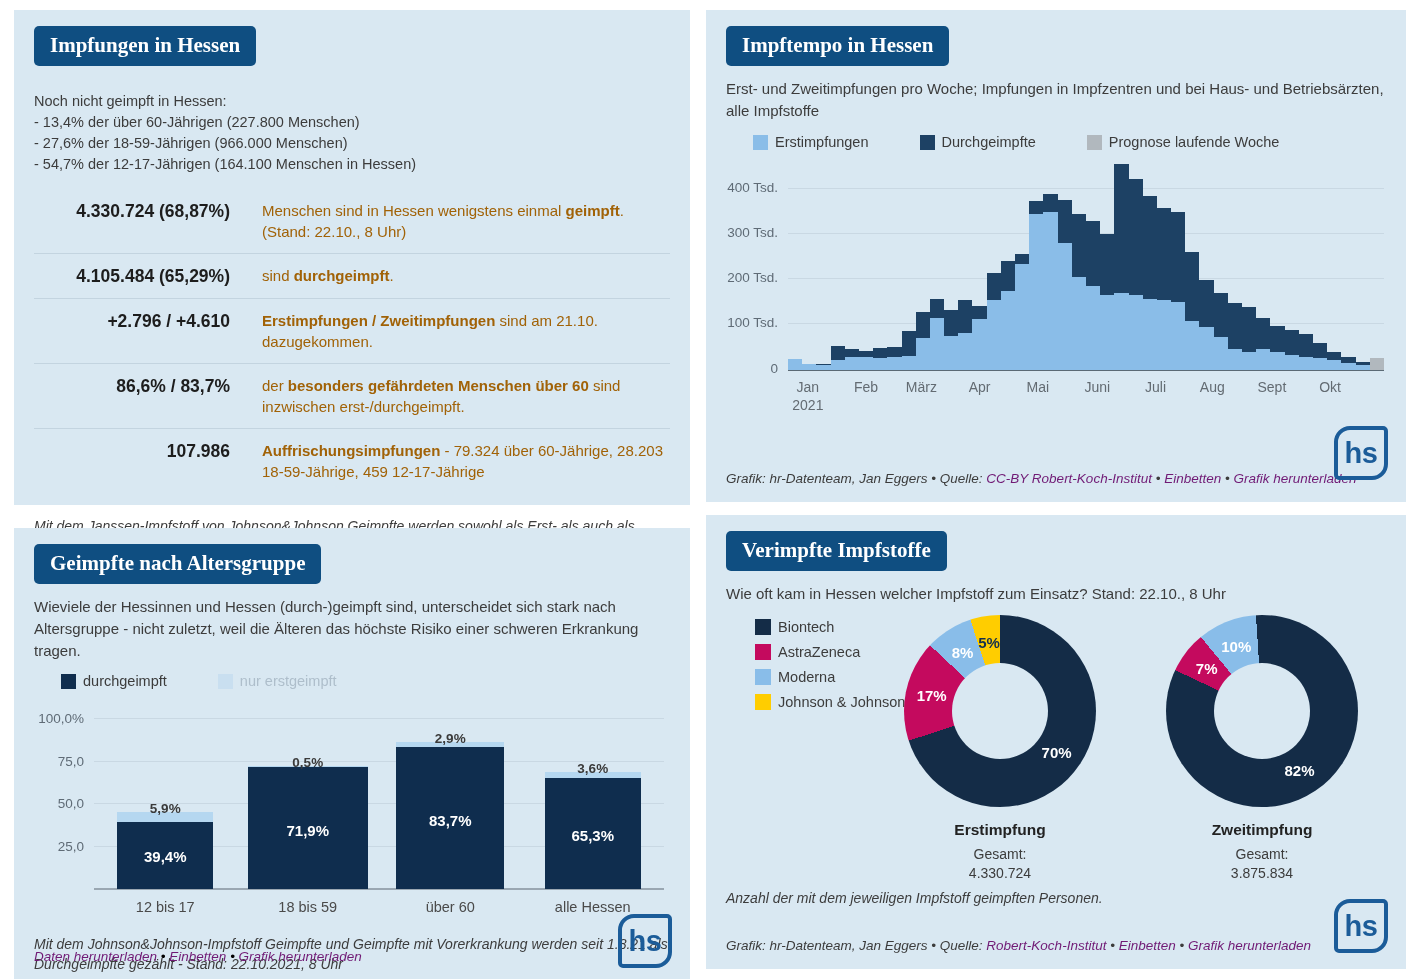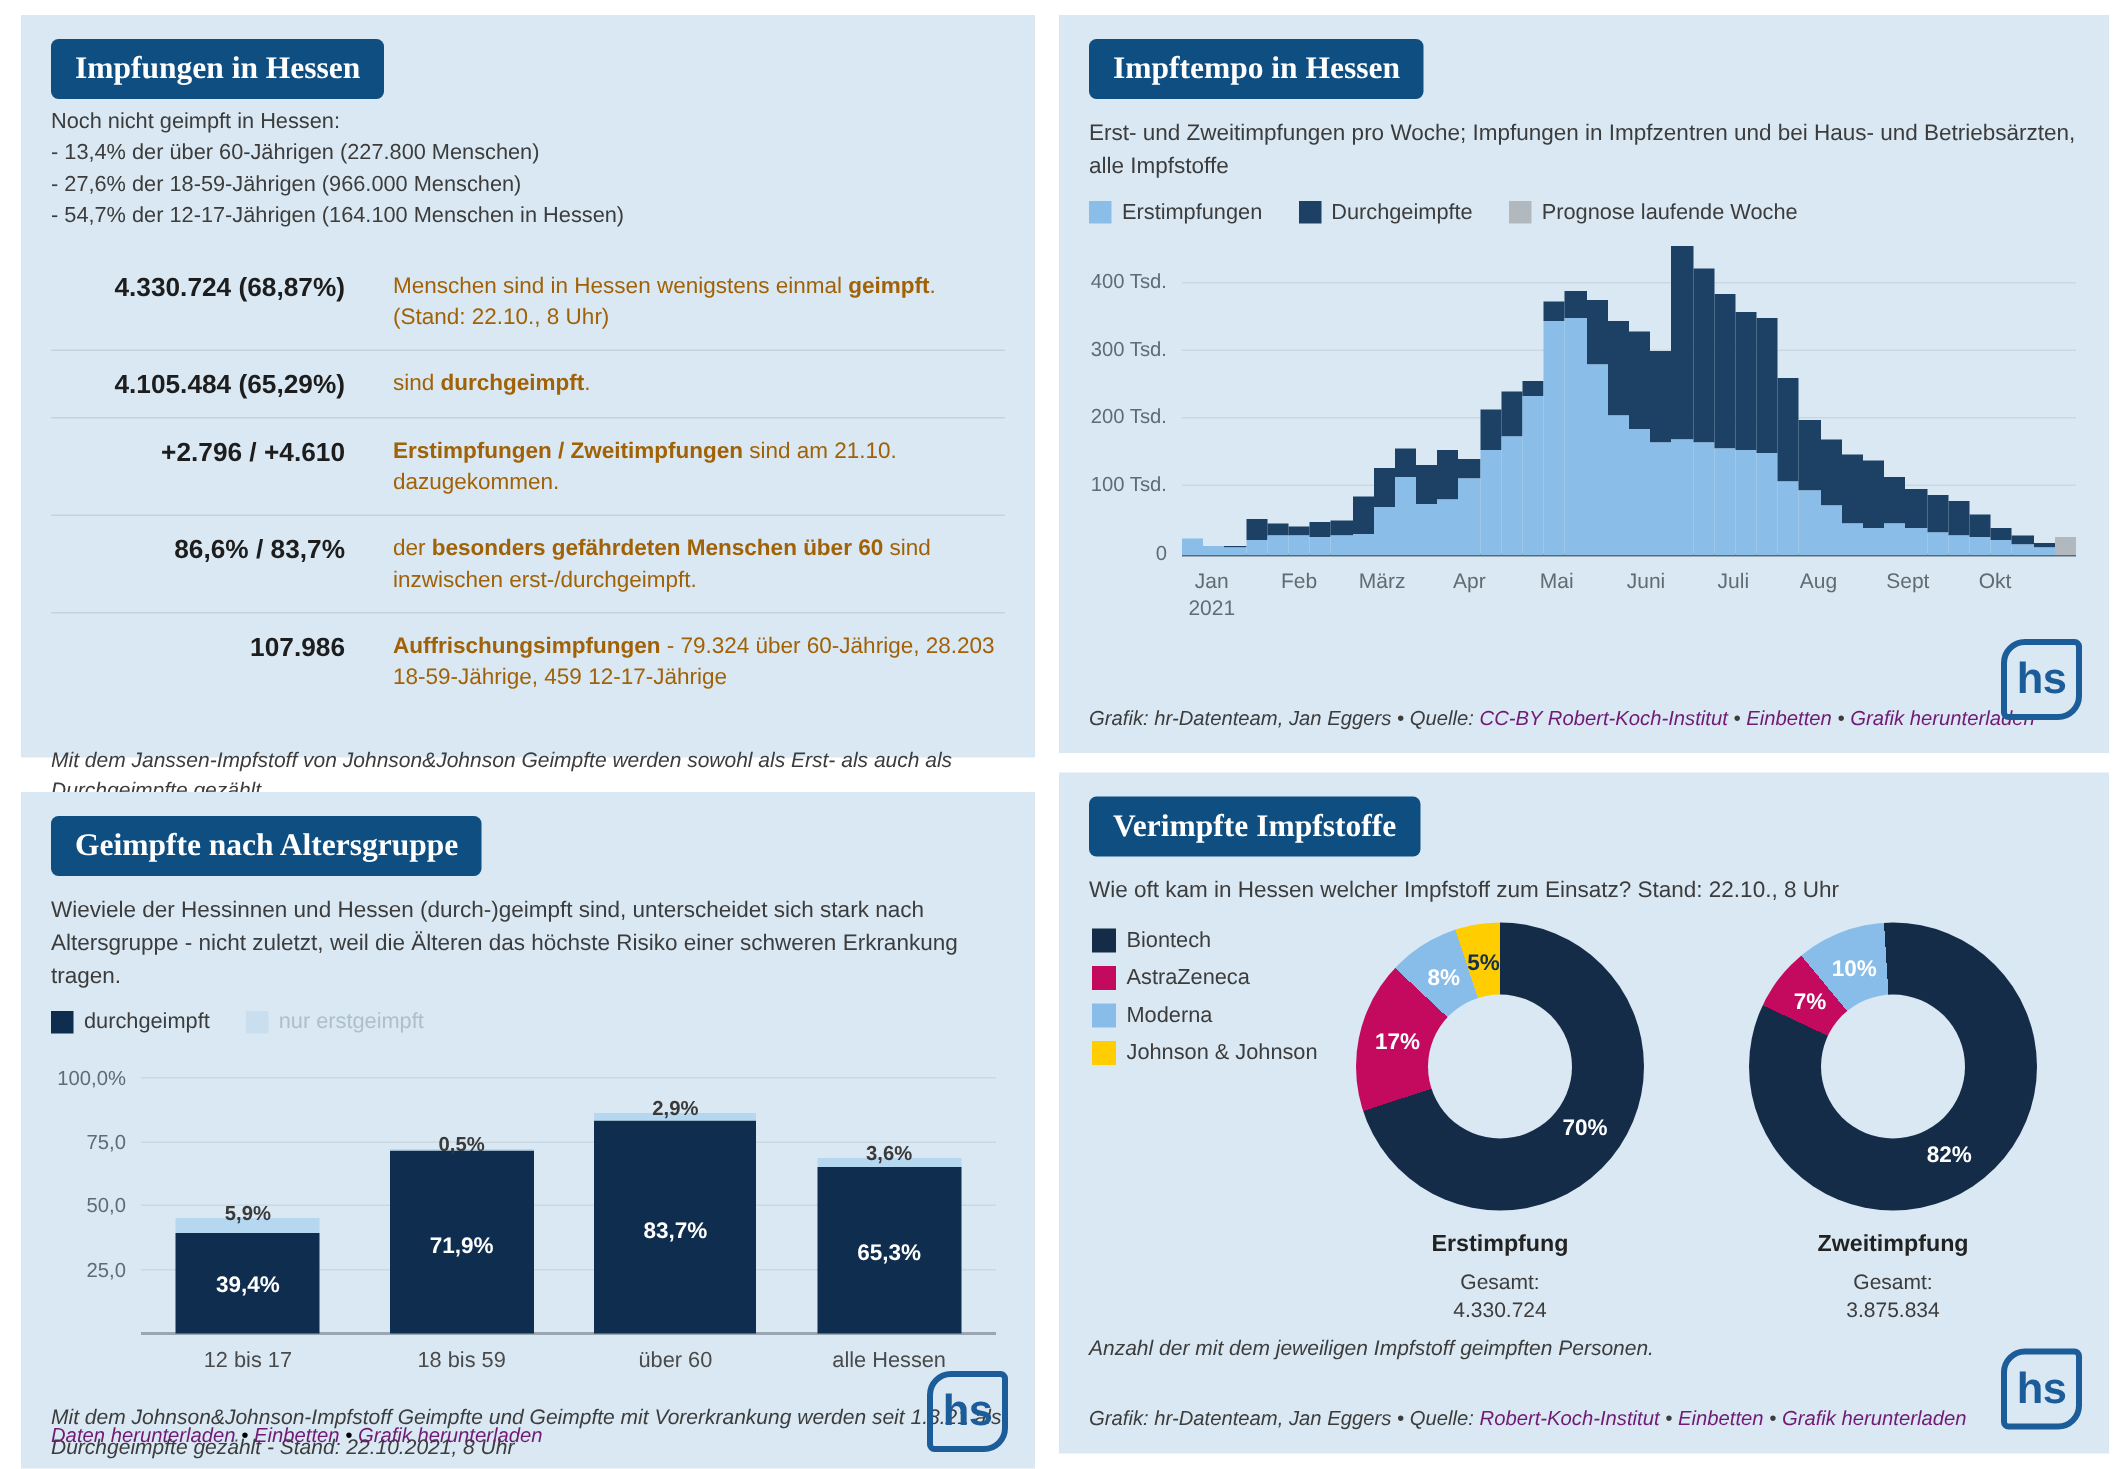--- a/index.html
+++ b/index.html
@@ -3,33 +3,33 @@
 <meta charset="utf-8">
 <style>
   html,body{margin:0;padding:0;}
   body{width:1411px;height:979px;background:#ffffff;font-family:"Liberation Sans",sans-serif;overflow:hidden;position:relative;}
   .panel{position:absolute;background:#d9e8f2;padding:16px 20px;box-sizing:border-box;}
   #p1{left:14px;top:10px;width:676px;height:495px;}
   #p2{left:706px;top:10px;width:700px;height:492px;}
   #p3{left:14px;top:528px;width:676px;height:454px;}
   #p4{left:706px;top:515px;width:700px;height:454px;}
   .badge{display:inline-block;background:#0f4e81;color:#fff;font-family:"Liberation Serif",serif;font-weight:bold;font-size:21px;padding:7px 16px 8px;border-radius:5px;}
-  .intro{margin-top:5px;font-size:14.5px;color:#3c3c3c;line-height:1.45;}
+  .intro{margin-top:25px;font-size:14.5px;color:#3c3c3c;line-height:1.45;}
   .stat-table{margin-top:14px;}
   .stat-row{display:flex;align-items:flex-start;padding:11px 0;border-top:1px solid #c3d4e0;}
   .stat-row:first-child{border-top:none;}
   .stat-value{width:228px;text-align:right;font-weight:bold;font-size:17.5px;color:#1d1d1d;padding-right:32px;box-sizing:border-box;flex:none;padding-top:1px;}
   .stat-desc{flex:1;font-size:15px;color:#a16207;line-height:1.4;padding-right:4px;}
   .note{font-style:italic;font-size:14px;color:#3c3c3c;line-height:1.42;}
   .credit{font-style:italic;font-size:13.5px;color:#3c3c3c;margin-top:3px;}
   .lnk{color:#701a75;cursor:pointer;text-decoration:none;}
   #p1 .note{margin-top:24px;}
   .subtitle{margin-top:12px;font-size:15px;color:#3c3c3c;line-height:1.45;}
   .legend-row{display:flex;gap:24px;margin-top:12px;align-items:center;font-size:14.5px;color:#3c3c3c;flex-wrap:wrap;}
-  .legend-item{display:flex;align-items:center;gap:7px;}
+  .legend-item{display:flex;align-items:flex-end;gap:7px;margin-left:27px;}
   .swatch{width:15px;height:15px;flex:none;}
   .legend-dim{color:#aebecb;}
   
   #tempo-chart{position:relative;margin-top:8px;height:256px;}
   .yaxis-lab{position:absolute;left:0;width:52px;text-align:right;color:#5f6b76;font-size:13.5px;}
   .plot{position:absolute;left:62px;right:2px;top:0;height:212px;}
   .gridline{position:absolute;left:0;right:0;height:1px;background:#c9d8e3;}
   .baseline{position:absolute;left:0;right:0;bottom:-1px;height:2px;background:#5b6a75;}
   .bars{position:absolute;left:0;right:0;top:0;bottom:0;display:flex;align-items:flex-end;}
   .wbar{flex:1;display:flex;flex-direction:column-reverse;}
@@ -365,21 +365,21 @@
           <div class="age-slot">
             <div class="age-bar" style="height: 77.01px;">
               <div class="age-seg" style="bottom: 0px; height: 66.98px; background: rgb(15, 45, 78);"></div>
               <div class="age-seg" style="bottom: 66.98px; height: 10.03px; background: rgb(181, 215, 240);"></div>
               <div class="age-wlab" style="bottom: 24.1504px;">39,4%</div>
             </div>
             <div class="age-toplab" style="bottom: 73.01px; left: 0px; width: 100%;">5,9%</div>
             <div class="age-cat" style="left: 50%;">12 bis 17</div>
           </div>
           <div class="age-slot">
-            <div class="age-bar" style="height: 128px;">
+            <div class="age-bar" style="height: 128px; padding-left: 24px;">
               <div class="age-seg" style="bottom: 0px; height: 122.23px; background: rgb(15, 45, 78);"></div>
               <div class="age-seg" style="bottom: 122.23px; height: 0.85px; background: rgb(181, 215, 240);"></div>
               <div class="age-wlab" style="bottom: 50.6704px;">71,9%</div>
             </div>
             <div class="age-toplab" style="bottom: 119.08px; left: 0px; width: 100%;">0,5%</div>
             <div class="age-cat" style="left: 50%;">18 bis 59</div>
           </div>
           <div class="age-slot">
             <div class="age-bar" style="height: 147.22px; padding-left: 12px;">
               <div class="age-seg" style="bottom: 0px; height: 142.29px; background: rgb(15, 45, 78);"></div>

